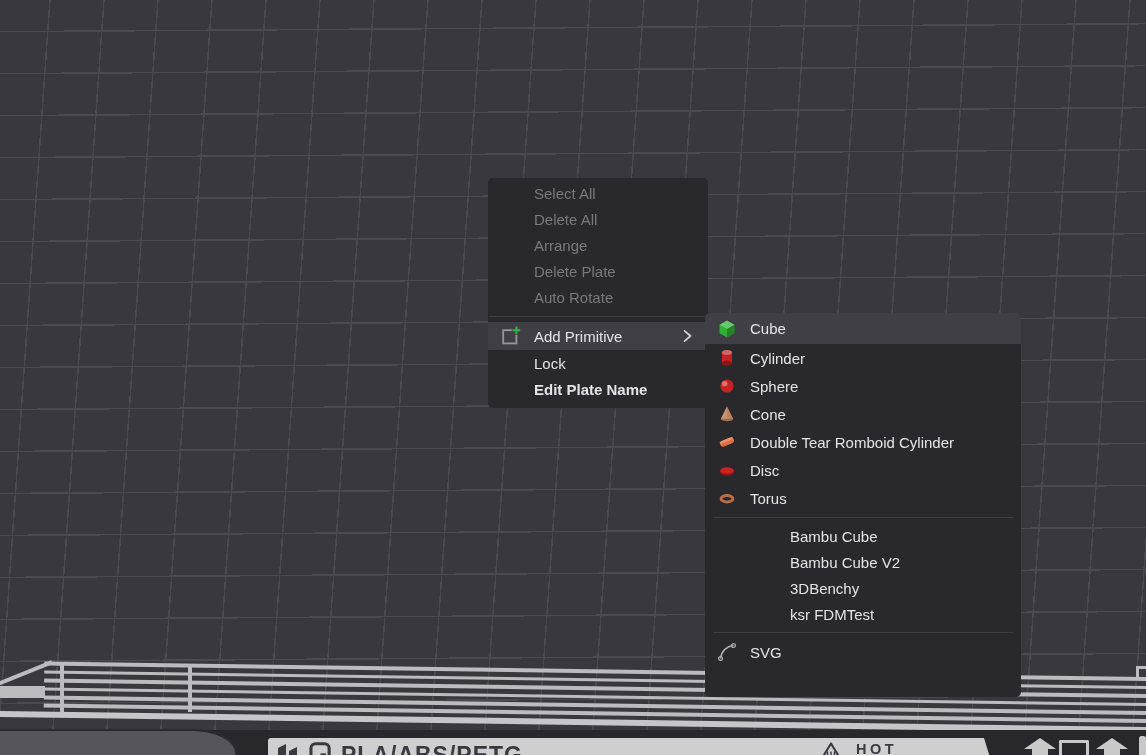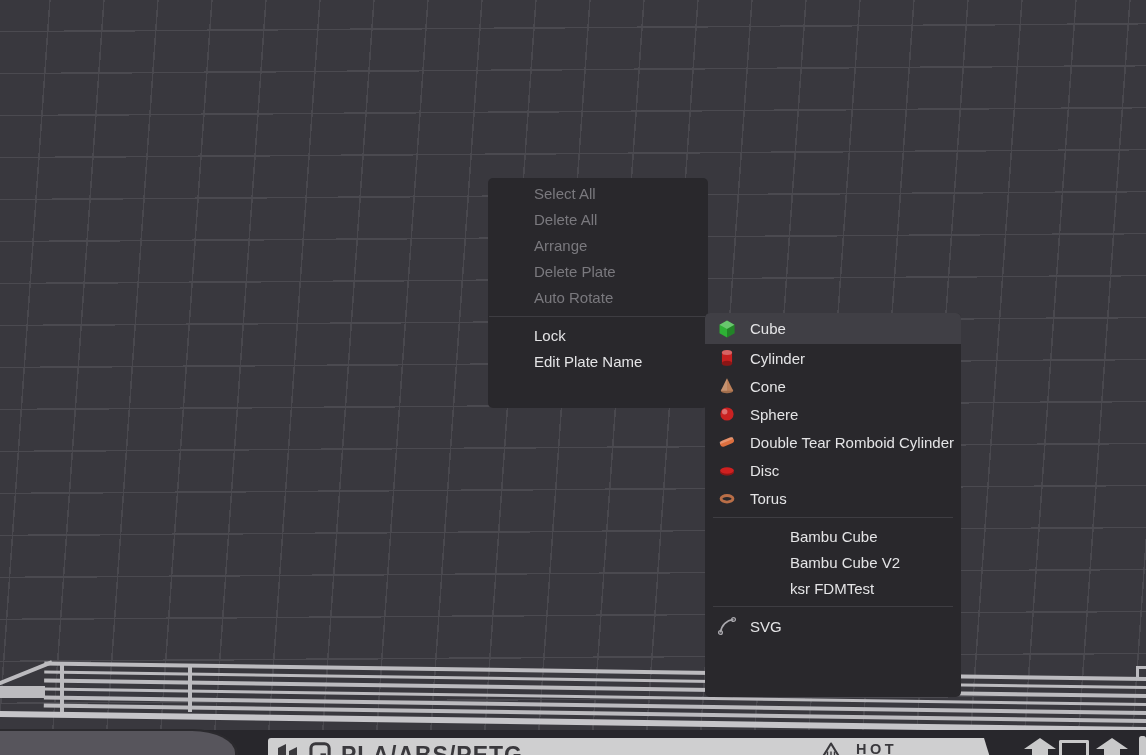--- a/index.html
+++ b/index.html
@@ -48,25 +48,25 @@
     position:absolute;left:1059px;top:740px;width:30px;height:15px;z-index:3;
     border:3.5px solid #c9c9ca;border-bottom:none;border-radius:2px 2px 0 0;box-sizing:border-box;
   }
   .r-bar{position:absolute;left:1139px;top:736px;width:7px;height:19px;background:#c9c9ca;border-radius:2.5px 2.5px 0 0;z-index:3;}
   
   .menu{
     position:absolute;background:#29282c;border-radius:5px;z-index:10;
     font-size:15px;color:#e4e4e6;
   }
   .main-menu{left:488px;top:172px;width:220px;height:230px;padding-top:2px;box-sizing:border-box;margin-top:6px;}
-  .sub-menu{left:705px;top:313px;width:256px;height:384px;box-sizing:border-box;z-index:11;}
+  .sub-menu{left:705px;top:313px;width:316px;height:384px;box-sizing:border-box;z-index:11;}
   .mrow{height:26px;display:flex;align-items:center;padding-left:46px;position:relative;box-sizing:border-box;}
   .mrow.disabled{color:#7a797e;}
   .mrow.h28{height:28px;}
-  .mrow.h27{height:27px;}
+  .mrow.h27{height:27px;font-weight:bold;}
   .mrow.hl{background:#403f45;}
   .msep{height:1px;background:#3e3d42;margin:6px 1px 5px 1px;}
   .ssep{height:1px;background:#3e3d42;margin:5px 8px;}
   .srow{height:28px;display:flex;align-items:center;padding-left:45px;position:relative;box-sizing:border-box;}
   .srow.first{height:31px;border-radius:5px 5px 0 0;}
   .srow.hl{background:#403f45;}
   .srow.model{height:26px;margin-left:40px;}
   .sicon{position:absolute;left:11px;top:50%;transform:translateY(-50%);width:22px;height:22px;}
   .micon{position:absolute;left:12px;top:50%;transform:translateY(-50%);width:22px;height:22px;}
   .chevron{position:absolute;right:12px;top:50%;transform:translateY(-50%);width:18px;height:18px;}
@@ -135,20 +135,31 @@
   <div class="mrow disabled">
     <span class="lbl">Arrange</span>
   </div>
   <div class="mrow disabled">
     <span class="lbl">Delete Plate</span>
   </div>
   <div class="mrow disabled">
     <span class="lbl">Auto Rotate</span>
   </div>
   <div class="msep"></div>
+  <div class="mrow h28 hl">
+    <svg class="micon" viewBox="0 0 22 22">
+      <rect x="3.2" y="5.2" width="13.2" height="13.2" fill="none" stroke-width="1.8" stroke="#97969b"></rect>
+      <circle cx="16.4" cy="5.2" r="4.6" fill="#403f45"></circle>
+      <path d="M16.4,1.4 V9 M12.6,5.2 H20.2" fill="none" stroke-width="1.9" stroke="#2db84d"></path>
+    </svg>
+    <span class="lbl">Add Primitive</span>
+    <svg class="chevron" viewBox="0 0 18 18">
+      <polyline points="6.5,3.8 12.5,9 6.5,14.2" fill="none" stroke-width="1.7" stroke-linecap="round" stroke-linejoin="round" stroke="#d2d2d5"></polyline>
+    </svg>
+  </div>
   <div class="mrow">
     <span class="lbl">Lock</span>
   </div>
   <div class="mrow h27">
     <span class="lbl">Edit Plate Name</span>
   </div>
 </div>
 
 <div class="menu sub-menu">
 
@@ -167,39 +178,39 @@
       <ellipse cx="10" cy="14.8" rx="4.6" ry="2.3" fill="#c62020"></ellipse>
       <ellipse cx="10" cy="14.8" rx="4.6" ry="2.3" fill="#000000" fill-opacity="0.3"></ellipse>
       <ellipse cx="10" cy="5" rx="4.6" ry="2.3" fill="#c62020"></ellipse>
       <ellipse cx="10" cy="5" rx="4.6" ry="2.3" fill="#ffffff" fill-opacity="0.3"></ellipse>
     </svg>
     <span class="lbl">Cylinder</span>
   </div>
 
   <div class="srow">
     <svg class="sicon" viewBox="0 0 20 20">
+      <circle cx="10" cy="10" r="6" fill="#c92222"></circle>
+      <circle cx="7.9" cy="7.9" r="2.5" fill="#ffffff" fill-opacity="0.35"></circle>
+    </svg>
+    <span class="lbl">Sphere</span>
+  </div>
+
+  <div class="srow">
+    <svg class="sicon" viewBox="0 0 20 20">
       <ellipse cx="10" cy="14.3" rx="5.6" ry="2.2" fill="#bd8059"></ellipse>
       <ellipse cx="10" cy="14.3" rx="5.6" ry="2.2" fill="#000000" fill-opacity="0.15"></ellipse>
       <polygon points="10,3 15.6,14.3 4.4,14.3" fill="#bd8059"></polygon>
       <polygon points="10,3 10,14.3 4.4,14.3" fill="#ffffff" fill-opacity="0.15"></polygon>
     </svg>
 
     <span class="lbl">Cone</span>
   </div>
 
   <div class="srow">
     <svg class="sicon" viewBox="0 0 20 20">
-      <circle cx="10" cy="10" r="6" fill="#c92222"></circle>
-      <circle cx="7.9" cy="7.9" r="2.5" fill="#ffffff" fill-opacity="0.35"></circle>
-    </svg>
-    <span class="lbl">Sphere</span>
-  </div>
-
-  <div class="srow">
-    <svg class="sicon" viewBox="0 0 20 20">
       <g transform="rotate(-22 10 10)">
         <rect x="3.4" y="7.2" width="13.2" height="5.6" rx="2.8" fill="#dd6f3e"></rect>
         <rect x="3.4" y="7.2" width="13.2" height="2.3" rx="1.1" fill="#ffffff" fill-opacity="0.25"></rect>
       </g>
     </svg>
     <span class="lbl">Double Tear Romboid Cylinder</span>
   </div>
 
   <div class="srow">
     <svg class="sicon" viewBox="0 0 20 20">
@@ -220,20 +231,23 @@
 
   <div class="ssep"></div>
 
   <div class="srow model">
     <span class="lbl">Bambu Cube</span>
   </div>
   <div class="srow model">
     <span class="lbl">Bambu Cube V2</span>
   </div>
   <div class="srow model">
+    <span class="lbl">3DBenchy</span>
+  </div>
+  <div class="srow model">
     <span class="lbl">ksr FDMTest</span>
   </div>
 
   <div class="ssep"></div>
 
   <div class="srow">
     <svg class="sicon" viewBox="0 0 22 22">
       <path d="M4.5,17.5 C5.2,10.5 10.5,5.2 17.5,4.5" fill="none" stroke-width="1.6" stroke="#a9a8ad"></path>
       <circle cx="4.5" cy="17.5" r="1.9" fill="none" stroke-width="1.3" stroke="#a9a8ad"></circle>
       <circle cx="17.5" cy="4.5" r="1.9" fill="none" stroke-width="1.3" stroke="#a9a8ad"></circle>

